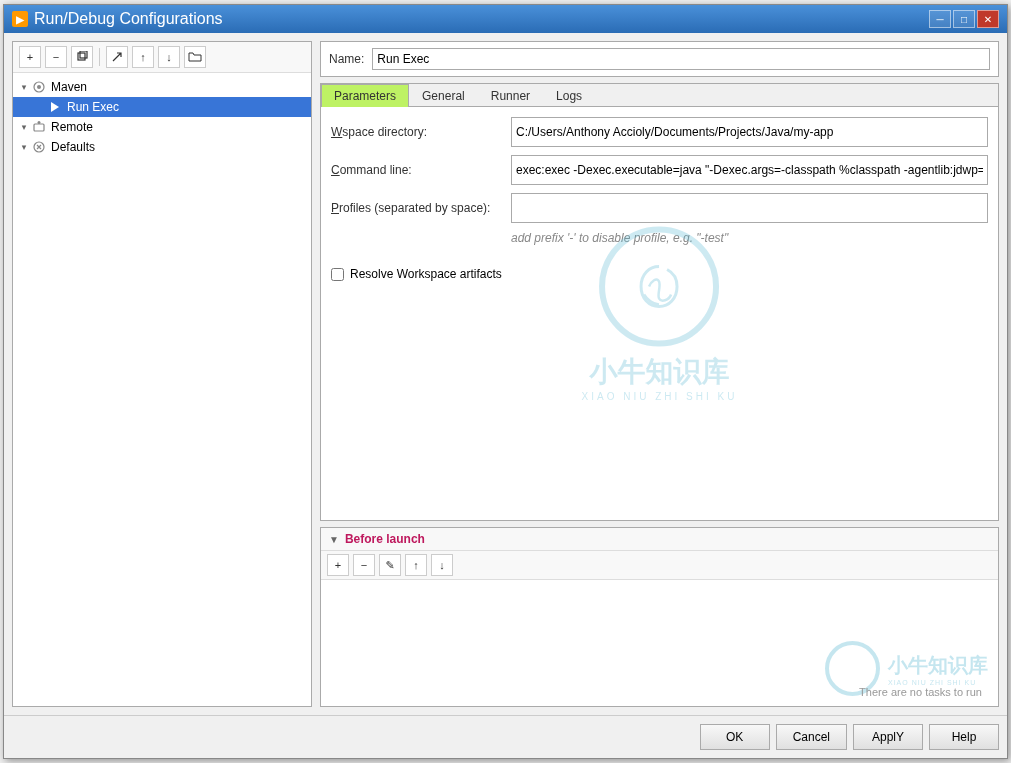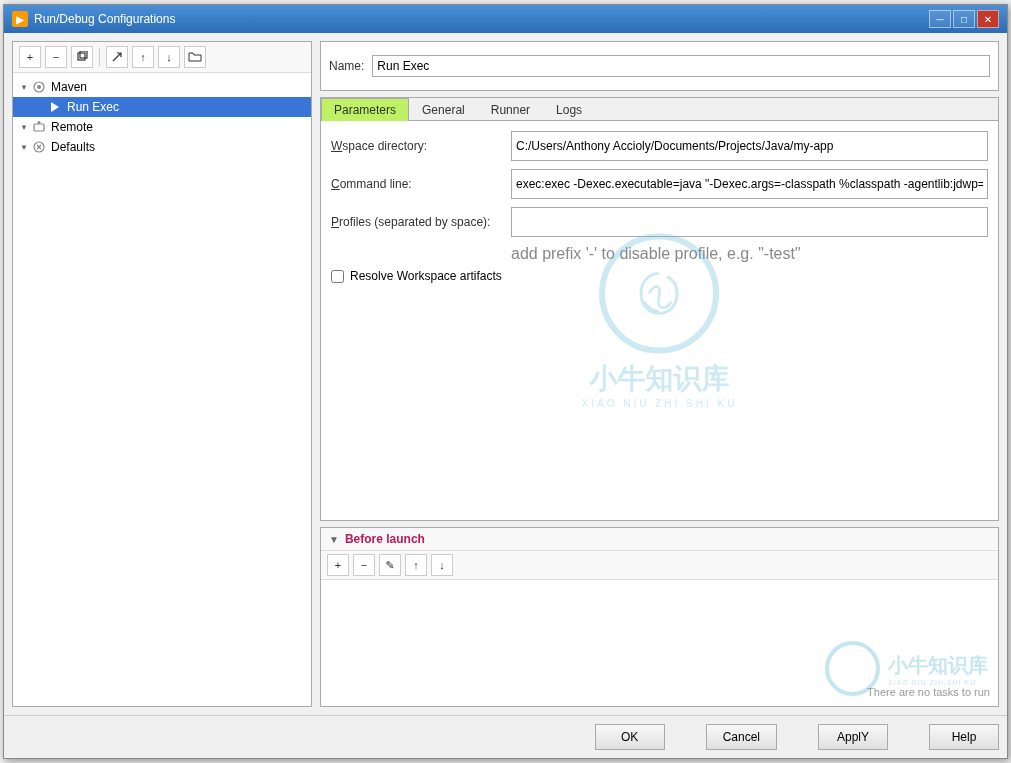--- a/index.html
+++ b/index.html
@@ -44,21 +44,21 @@
       background: #ff9900;
       border-radius: 2px;
       display: flex;
       align-items: center;
       justify-content: center;
       font-size: 10px;
       font-weight: bold;
       color: white;
     }
     .title-text {
-      font-size: 12px;
+      font-size: 16px;
       font-weight: normal;
     }
     .title-bar-controls {
       display: flex;
       gap: 2px;
     }
     .title-btn {
       width: 22px;
       height: 18px;
       border: 1px solid rgba(255,255,255,0.5);
@@ -149,21 +149,21 @@
       display: flex;
       flex-direction: column;
       gap: 6px;
     }
     .name-row {
       display: flex;
       align-items: center;
       gap: 8px;
       background: white;
       border: 1px solid #aaa;
-      padding: 13px 8px;
+      padding: 6px 8px;
     }
     .name-label { font-size: 12px; color: #333; }
     .name-input {
       flex: 1;
       border: 1px solid #aaa;
       padding: 2px 4px;
       font-size: 12px;
       height: 22px;
     }
     .config-area {
@@ -214,23 +214,24 @@
     .form-input {
       flex: 1;
       border: 1px solid #aaa;
       padding: 2px 4px;
       font-size: 12px;
       height: 30px;
       background: white;
     }
     .form-hint {
       color: #888;
-      font-size: 16px;
+      font-size: 12px;
       padding-left: 180px;
-      margin-bottom: 6px;
+      margin-bottom: 22px;
+      font-style: italic;
     }
     .checkbox-row {
       display: flex;
       align-items: flex-end;
       gap: 6px;
       margin-top: 4px;
     }
     .watermark-overlay {
       position: absolute;
       top: 50%;
@@ -305,42 +306,41 @@
     }
     .before-launch-content {
       flex: 1;
       background: white;
       position: relative;
       overflow: hidden;
     }
     .no-tasks-text {
       position: absolute;
       bottom: 8px;
-      right: 8px;
+      right: 16px;
       color: #999;
       font-size: 11px;
     }
     .bottom-buttons {
       display: flex;
       justify-content: flex-end;
       padding: 8px;
       gap: 6px;
       background: #f0f0f0;
       border-top: 1px solid #ccc;
       flex-shrink: 0;
     }
     .btn {
       padding: 4px 16px;
       font-size: 12px;
       border: 1px solid #aaa;
       background: linear-gradient(to bottom, #f8f8f8, #e0e0e0);
       cursor: pointer;
       min-width: 70px;
       height: 26px;
-      margin-left: 35px;
     }
     .btn:disabled { color: #aaa; cursor: default; }
     .watermark-overlay-bottom {
       position: absolute;
       bottom: 10px;
       right: 10px;
       display: flex;
       align-items: center;
       gap: 8px;
       opacity: 0.35;

